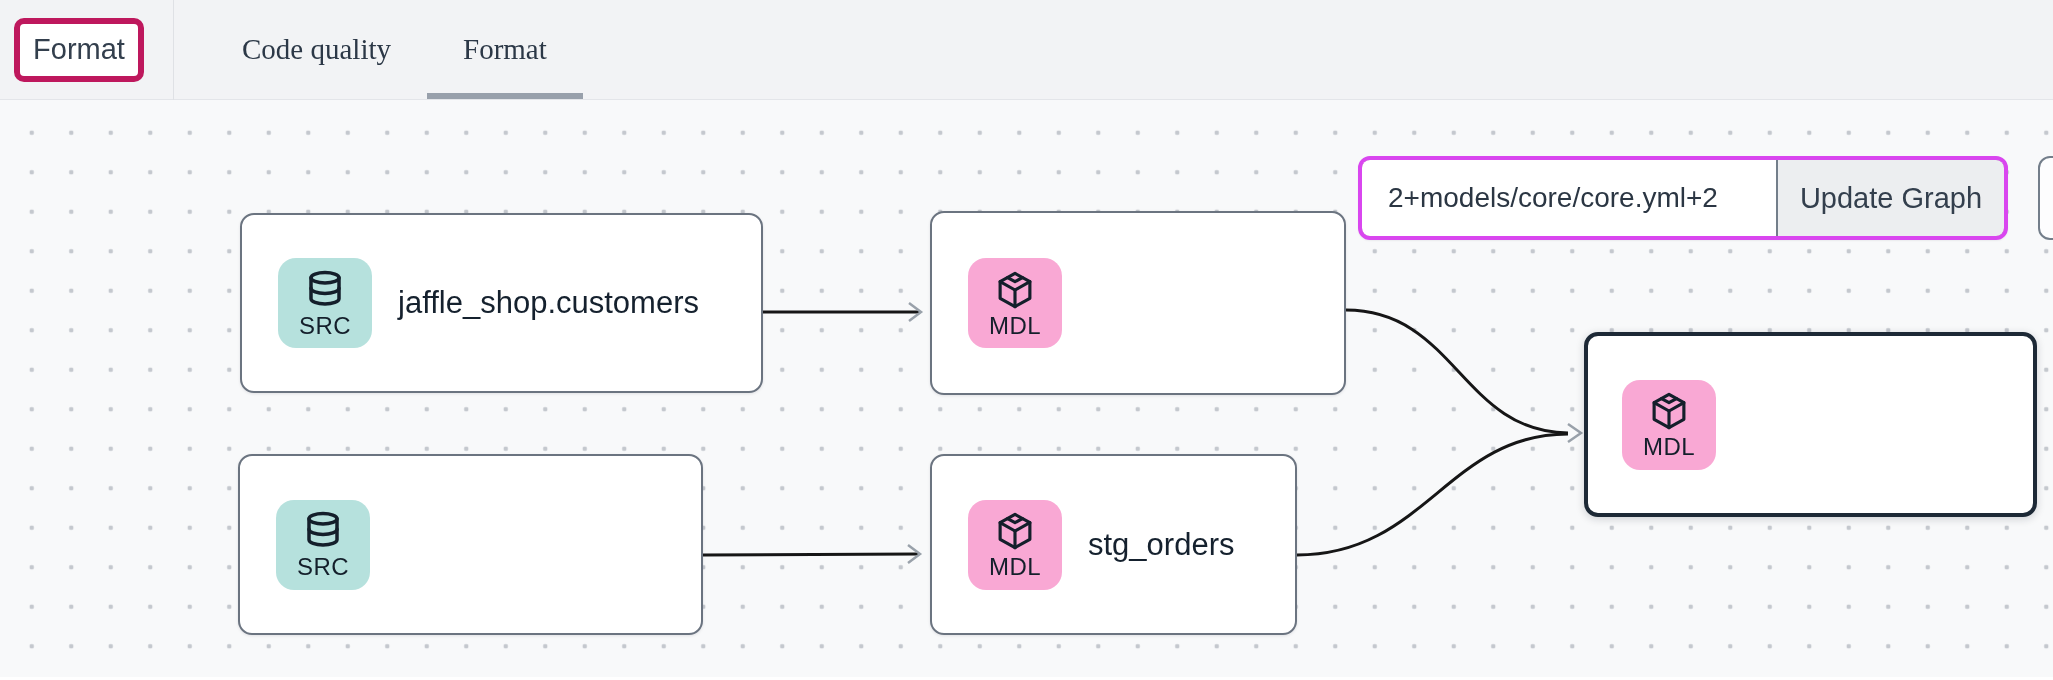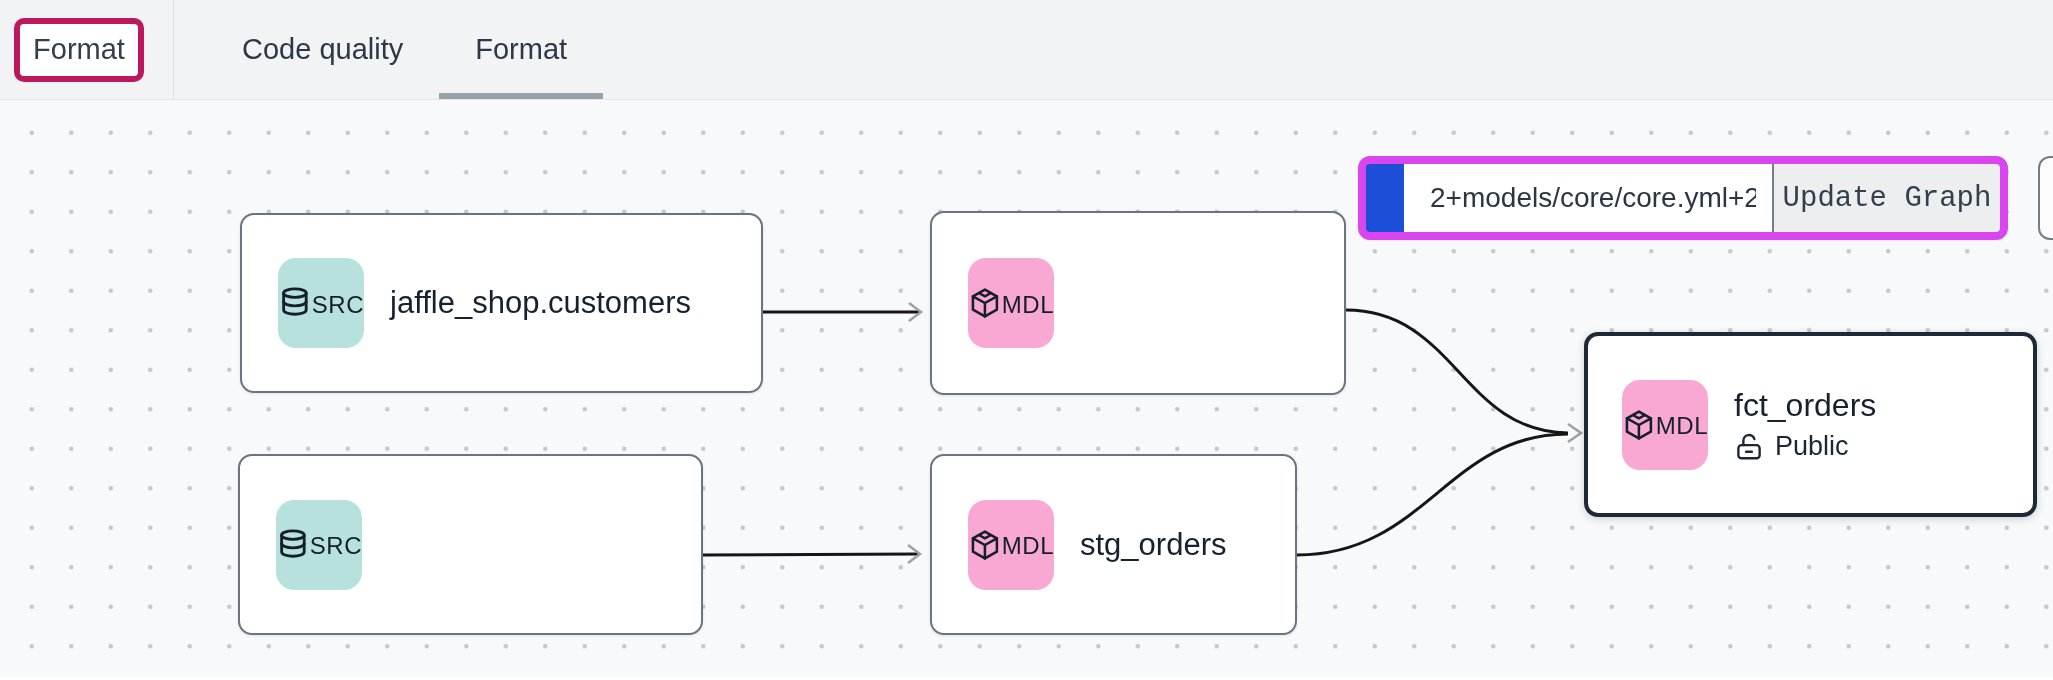--- a/index.html
+++ b/index.html
@@ -21,21 +21,21 @@
   .format-btn {
     margin-left:14px; width:130px; height:64px;
     background:#ffffff; border:6px solid #be185d; border-radius:10px;
     font-family:Liberation Sans, sans-serif; font-size:29px; color:#333f4d;
     display:flex; align-items:center; justify-content:center; cursor:pointer;
   }
   .topbar-divider { width:1px; height:100px; background:#dfe1e5; margin-left:29px; }
   .tabs { display:flex; height:100%; margin-left:32px; }
   .tab {
     position:relative; height:100%; display:flex; align-items:center;
-    padding:0 36px; font-size:29px; color:#2c3847; cursor:pointer; white-space:nowrap;
+    padding:0 36px; font-size:29px; color:#2c3847; cursor:pointer; white-space:nowrap;font-family:Liberation Serif, serif;
   }
   .tab.active::after {
     content:""; position:absolute; left:0; right:0; bottom:0; height:6px; background:#98a0ab;
   }
 
   
   .canvas {
     position:absolute; top:100px; left:0; width:2053px; height:577px;
     background-color:#f8f9fa;
     background-image:radial-gradient(circle, #c4c8ce 2px, rgba(0,0,0,0) 2.6px);
@@ -50,22 +50,22 @@
   .node {
     position:absolute; background:#ffffff;
     border:2px solid #6b7480; border-radius:14px;
     display:flex; align-items:center; padding-left:36px; gap:26px;
     box-shadow:0 1px 3px rgba(16,24,40,.10);
     z-index:2; cursor:pointer;
   }
   .node.selected { border:4px solid #1d2936; box-shadow:0 2px 8px rgba(16,24,40,.18); }
 
   .badge {
-    width:86px; height:90px; border-radius:18px; flex:none;
-    display:flex; flex-direction:row; align-items:center; justify-content:center;
+    width:94px; height:90px; border-radius:18px; flex:none;
+    display:flex; flex-direction:column; align-items:center; justify-content:center;
     color:#141f2b;
   }
   .badge.src { background:#b6e1dd; }
   .badge.mdl { background:#f9a8d4; }
   .badge svg { width:42px; height:42px; display:block; }
   .badge-type { font-size:24px; line-height:1; margin-top:3px; letter-spacing:.5px; }
 
   .node-label { font-size:31px; color:#15212e; white-space:nowrap; }
   .node-text { display:flex; flex-direction:column; gap:7px; }
   .node-text .node-label { font-size:32px; }
@@ -75,32 +75,31 @@
   
   .n-jaffle-customers { left:240px; top:213px; width:523px; height:180px; }
   .n-stg-customers    { left:930px; top:211px; width:416px; height:184px; }
   .n-jaffle-orders    { left:238px; top:454px; width:465px; height:181px; }
   .n-stg-orders       { left:930px; top:454px; width:367px; height:181px; }
   .n-fct-orders       { left:1584px; top:332px; width:453px; height:185px; padding-left:34px; }
 
   
   .selector {
     position:absolute; left:1358px; top:156px; width:650px; height:84px;
-    border:8px solid #d946ef; border-radius:12px;
-    display:flex; overflow:hidden; background:#1d4ed8; z-index:4;
+    border:4px solid #d946ef; border-radius:12px;
+    display:flex; overflow:hidden; background:#a21caf; z-index:4;
     box-shadow:0 1px 2px rgba(16,24,40,.06);
-    padding-left:38px;
   }
   .selector-input {
     flex:1; min-width:0; border:none; outline:none; background:#ffffff;
     font-family:inherit; font-size:28px; color:#2b3643; padding:0 16px 0 26px;
   }
   .update-btn {
     width:228px; flex:none; background:#eceef0; border:none;
-    border-left:2px solid #737e8a; font-family:Liberation Mono, monospace;
+    border-left:2px solid #737e8a; font-family:Liberation Sans, sans-serif;
     font-size:29px; color:#333f4d; cursor:pointer;
   }
   .sliver-btn {
     position:absolute; left:2038px; top:156px; width:40px; height:84px;
     background:#fdfdfe; border:2px solid #737e8a; border-radius:12px; z-index:4; cursor:pointer;
   }
 </style>
 </head>
 <body>
 
@@ -180,31 +179,20 @@
 <div class="node selected n-fct-orders">
   <div class="badge mdl">
     <svg viewBox="0 0 24 24" stroke="#141f2b" stroke-width="1.8" fill="none" stroke-linecap="round" stroke-linejoin="round">
       <path d="M12 2.5 L20.5 7.25 V16.75 L12 21.5 L3.5 16.75 V7.25 Z"></path>
       <path d="M3.5 7.25 L12 12 L20.5 7.25"></path>
       <path d="M12 12 V21.5"></path>
       <path d="M7.75 4.9 L12 7.25 L16.25 4.9"></path>
     </svg>
     <span class="badge-type">MDL</span>
   </div>
-  <div class="node-text">
-    <span class="node-label">fct_orders</span>
-    <span class="access-row">
-      <svg viewBox="0 0 24 24" stroke="#1b2734" stroke-width="1.9" fill="none" stroke-linecap="round" stroke-linejoin="round">
-        <rect x="3.5" y="10.5" width="17" height="10.5" rx="2.5"></rect>
-        <path d="M7.5 10.5V7a4.5 4.5 0 0 1 8.8-1.4"></path>
-        <line x1="9.7" y1="15.8" x2="14.3" y2="15.8"></line>
-      </svg>
-      <span>Public</span>
-    </span>
-  </div>
 </div>
 
 <div class="selector">
   <input class="selector-input" type="text" value="2+models/core/core.yml+2" style="">
   <button class="update-btn">Update Graph</button>
 </div>
 <div class="sliver-btn"></div>
 
 <div class="bottom-strip"></div>
 

